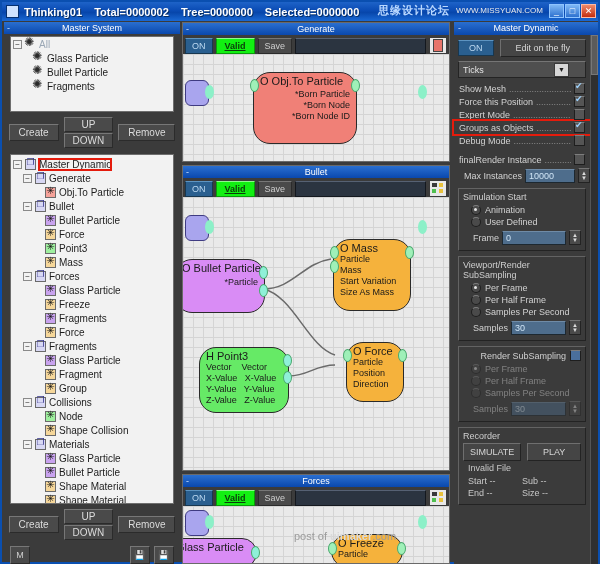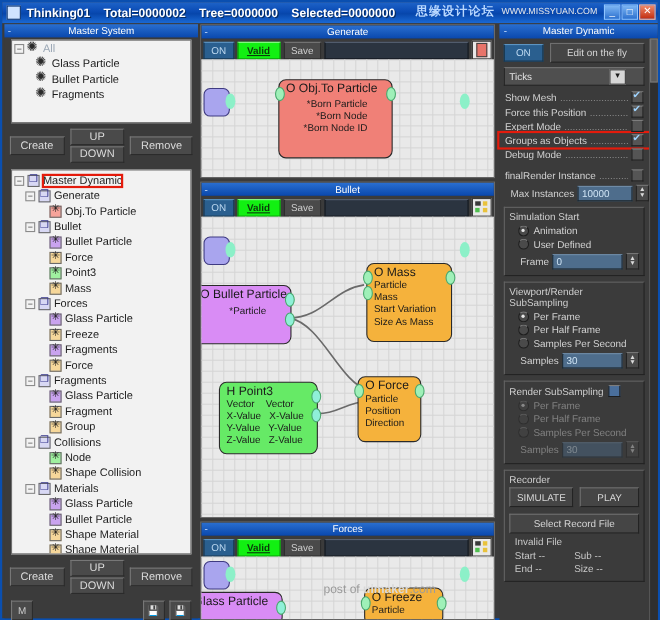--- a/index.html
+++ b/index.html
@@ -91,22 +91,22 @@
     position:relative;flex:none;}
   .t-nav i{position:absolute;display:block;}
   .canvas{position:relative;background:#e9e9e9;overflow:hidden;
     background-image:linear-gradient(to right,#d4d4d4 1px,transparent 1px),
                      linear-gradient(to bottom,#d4d4d4 1px,transparent 1px);
     background-size:10px 10px;}
   .port-lg{position:absolute;width:22px;height:24px;border-radius:6px;
     background:#a9a5ee;border:1px solid #3f3b82;}
   .port-dot{position:absolute;width:9px;height:14px;border-radius:50%;background:#8cf0c8;}
 
-  .node{position:absolute;border:1px solid #2a2a2a;border-radius:7px;box-sizing:border-box;
-    padding:2px 22px 4px 6px;}
+  .node{position:absolute;border:1px solid #2a2a2a;border-radius:17px;box-sizing:border-box;
+    padding:2px 6px 4px 6px;}
   .node .ntitle{font-size:11px;color:#1a1a1a;white-space:nowrap;}
   .node .nline{font-size:9px;color:#1a1a1a;line-height:11px;white-space:nowrap;}
   .node.red{background:#f08077;}
   .node.orange{background:#f5b23c;}
   .node.violet{background:#d98cf5;}
   .node.green{background:#66ea66;}
   .pin{position:absolute;width:7px;height:11px;border-radius:50%;background:#9ff0b8;
     border:1px solid #4aa86e;}
   .pin.l{left:-4px;} .pin.r{right:-4px;}
   .pin.cyan{background:#8ff0d8;}
@@ -425,21 +425,21 @@
           <span class="pin l" style="top:6px;"></span>
           <span class="pin r" style="top:6px;"></span>
           <span class="pin l" style="top:20px;"></span>
           <div class="ntitle">O Mass</div>
           <div class="nline">Particle</div>
           <div class="nline">Mass</div>
           <div class="nline">Start Variation</div>
           <div class="nline">Size As Mass</div>
         </div>
 
-        <div class="node orange" style="left:142px;top:145px;width:58px;height:60px;">
+        <div class="node orange" style="left:163px;top:145px;width:58px;height:60px;">
           <span class="pin l" style="top:6px;"></span>
           <span class="pin r" style="top:6px;"></span>
           <div class="ntitle">O Force</div>
           <div class="nline">Particle</div>
           <div class="nline">Position</div>
           <div class="nline">Direction</div>
         </div>
 
         <div class="node green" style="left:16px;top:150px;width:90px;height:66px;">
           <span class="pin r cyan" style="top:6px;"></span>
@@ -585,21 +585,21 @@
           <span>Samples Per Second</span>
         </div>
         <div class="spin">
           <span>Samples</span>
           <span class="spinfield">30</span>
           <span class="spinarrows">▲<br>▼</span>
         </div>
       </div>
 
       <div class="group">
-        <div class="gt" style="display:flex;align-items:center;gap:4px;">
+        <div class="gt" style="display:flex;align-items:center;gap:4px;justify-content:flex-end;">
           <span>Render SubSampling</span>
           <span class="cbox blue"></span>
         </div>
         <div class="disabled">
           <div class="radio">
             <span class="rdot on"></span>
             <span>Per Frame</span>
           </div>
           <div class="radio">
             <span class="rdot"></span>
@@ -616,21 +616,20 @@
           </div>
         </div>
       </div>
 
       <div class="group">
         <div class="gt">Recorder</div>
         <div style="display:flex;gap:6px;">
           <div class="r-btn" style="flex:1;">SIMULATE</div>
           <div class="r-btn" style="flex:1;">PLAY</div>
         </div>
-        <div class="r-btn" style="margin-top:6px;">Select Record File</div>
         <div class="statline">Invalid File</div>
         <div class="twocol">
           <span class="a"><span>Start</span> <span>--</span></span>
           <span class="b"><span>Sub</span> <span>--</span></span>
         </div>
         <div class="twocol">
           <span class="a"><span>End</span> <span>--</span></span>
           <span class="b"><span>Size</span> <span>--</span></span>
         </div>
       </div>

